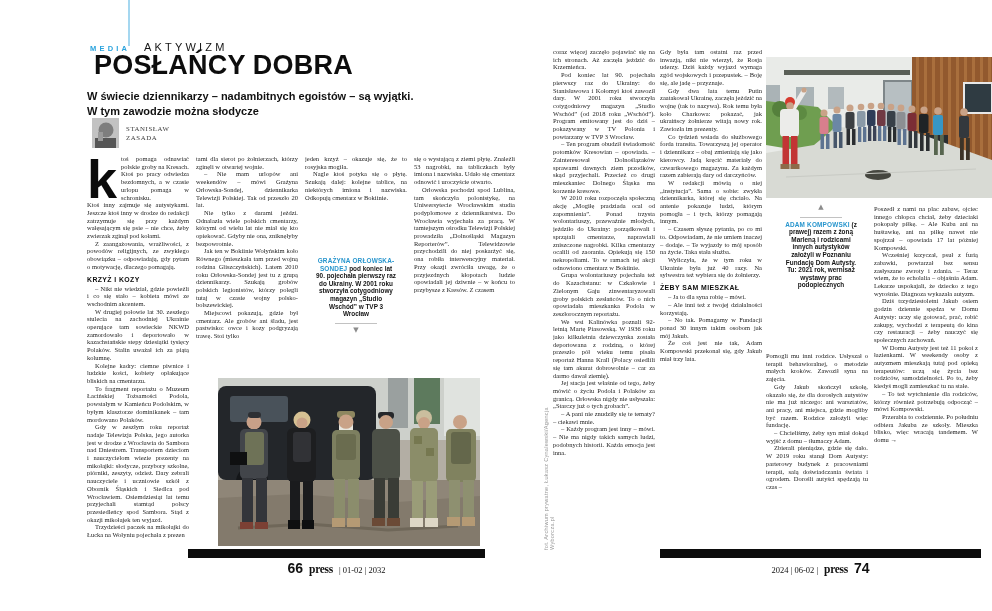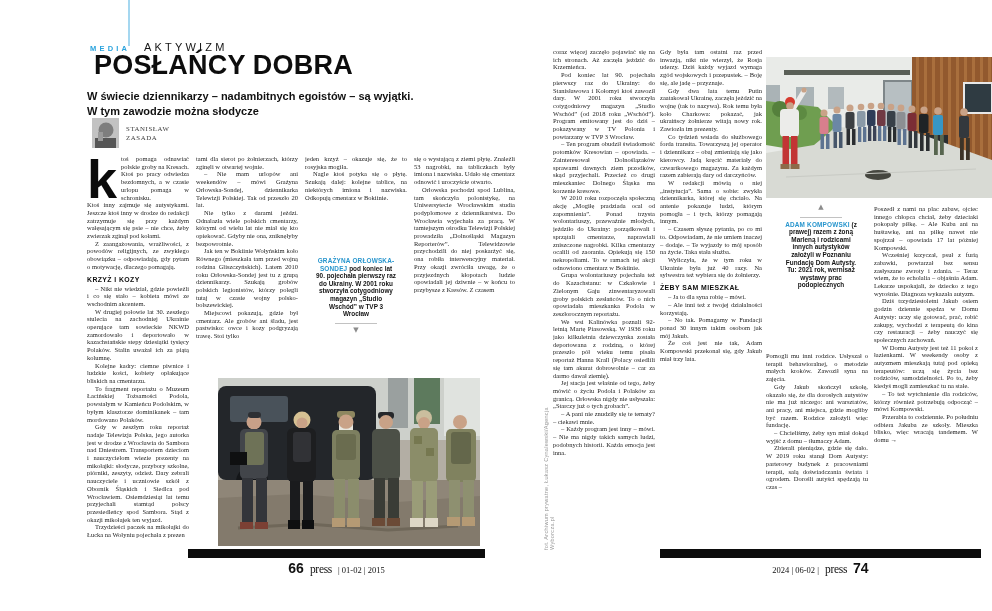--- a/index.html
+++ b/index.html
@@ -34,21 +34,21 @@
   .photo-caption{font-family:"Liberation Sans",sans-serif;font-size:6.4px;line-height:7.6px;
                  font-weight:bold;text-align:center;color:#141414;}
   .caption-name{color:#2795cd;text-transform:uppercase;letter-spacing:.2px;}
   .caption-rule{width:42px;height:1px;background:#c2c2c2;margin:5px auto 3px;}
   .caption-arrow{color:#8c8c8c;font-size:7px;font-family:"DejaVu Sans",sans-serif;text-align:center;}
 
   
   .black-bar{background:#0c0c0c;height:9px;}
   .footer{font-size:8.5px;color:#111;text-align:center;white-space:nowrap;}
   .footer .pg{font-family:"Liberation Sans",sans-serif;font-weight:bold;font-size:14px;}
-  .footer .logo{font-family:"Liberation Serif",serif;font-weight:normal;font-size:11.5px;
+  .footer .logo{font-family:"Liberation Serif",serif;font-weight:bold;font-size:11.5px;
                 letter-spacing:-.3px;}
   .footer .iss{font-family:"Liberation Serif",serif;font-size:8.5px;}
   .footer span{margin:0 3px;}
 
   .vcredit{writing-mode:vertical-rl;transform:rotate(180deg);font-family:"Liberation Sans",sans-serif;
            font-size:5.5px;color:#9a9a9a;letter-spacing:.3px;}
 </style>
 </head>
 <body>
 
@@ -188,21 +188,21 @@
       <rect x="233" y="54" width="20" height="32" rx="3" fill="#64674b"></rect>
       <rect x="231" y="102" width="11" height="40" fill="#8e9070"></rect>
         <rect x="245" y="102" width="11" height="40" fill="#8e9070"></rect>
       <rect x="229" y="139" width="13" height="9" fill="#b59a74"></rect>
         <rect x="244" y="139" width="13" height="9" fill="#b59a74"></rect>
     </svg>
   </div>
 
   <div class="abs black-bar" style="left:148px;top:549px;width:297px;"></div>
   <div class="abs footer" style="left:148px;top:560px;width:297px;">
-    <span class="pg">66</span><span class="logo">press</span><span class="iss">| 01-02 | 2015</span>
+    <span class="pg">66</span><span class="logo">press</span><span class="iss">| 01-02 | 2032</span>
   </div>
 
   <div class="abs vcredit" style="left:503px;top:390px;height:160px;">fot. Archiwum prywatne, Łukasz Cynalewski/Agencja Wyborcza.pl</div>
 
   <div class="abs col" style="left:513px;top:48px;width:102px;height:494px;">
       <p class="body-p">coraz więcej zaczęło pojawiać się na ich stronach. Aż zaczęła jeździć do Krzemieńca.</p>
       <p class="body-p">Pod koniec lat 90. pojechała pierwszy raz do Ukrainy: do Stanisławowa i Kołomyi ktoś zawoził dary. W 2001 roku stworzyła cotygodniowy magazyn „Studio Wschód” (od 2018 roku „Wschód”). Program emitowany jest do dziś – pokazywany w TV Polonia i powtarzany w TVP 3 Wrocław.</p>
       <p class="body-p">– Ten program obudził świadomość potomków Kresowian – opowiada. – Zainteresował Dolnoślązaków sprawami dawnych ziem przodków, skąd przyjechali. Przecież co drugi mieszkaniec Dolnego Śląska ma korzenie kresowe.</p>
       <p class="body-p">W 2010 roku rozpoczęła społeczną akcję „Mogiłę pradziada ocal od zapomnienia”. Ponad trzysta wolontariuszy, przeważnie młodych, jeździło do Ukrainy: porządkowali i sprzątali cmentarze, naprawiali zniszczone nagrobki. Kilka cmentarzy ocalili od zaorania. Opiekują się 150 nekropoliami. To w ramach tej akcji odnowiono cmentarz w Bokiinie.</p>
       <p class="body-p">Grupa wolontariuszy pojechała też do Kazachstanu: w Czkałowie i Zielonym Gaju zinwentaryzowali groby polskich zesłańców. To o nich opowiadała mieszkanka Podola w zeszłorocznym reportażu.</p>

